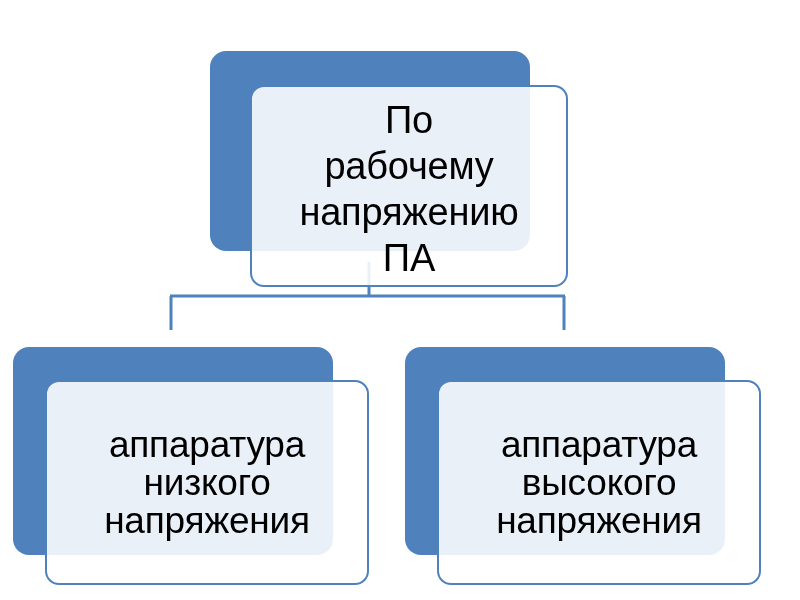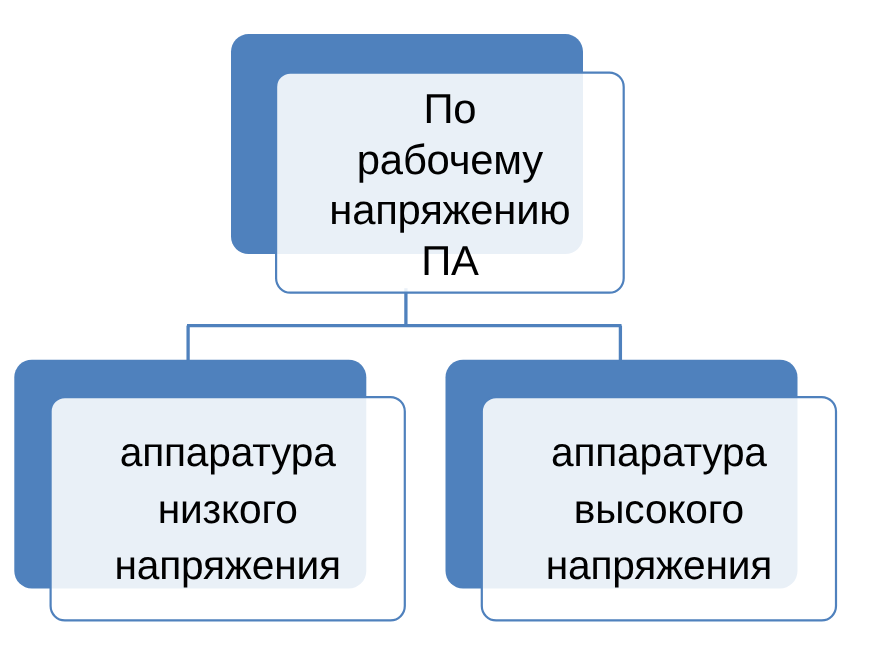--- a/index.html
+++ b/index.html
@@ -27,20 +27,21 @@
     top: 0;
     width: 800px;
     height: 600px;
     z-index: 1;
   }
 
   
   .node {
     position: absolute;
     z-index: 2;
+    margin-top: 20px;
   }
   .node-shadow {
     position: absolute;
     left: 0;
     top: 0;
     border-radius: 16px;
     background: #4F81BD;
     z-index: 1;
   }
   .node-card {
@@ -55,21 +56,21 @@
     justify-content: center;
   }
   .node-text {
     display: block;
     width: 100%;
     text-align: center;
     color: #000000;
     font-family: "Liberation Sans", sans-serif;
     font-weight: 400;
     font-size: 37px;
-    line-height: 51px;
+    line-height: 38px;
     letter-spacing: -0.2px;
     white-space: pre-line;
   }
 
   
   #node-root {
     left: 210px;
     top: 31px;
     width: 360px;
     height: 238px;

